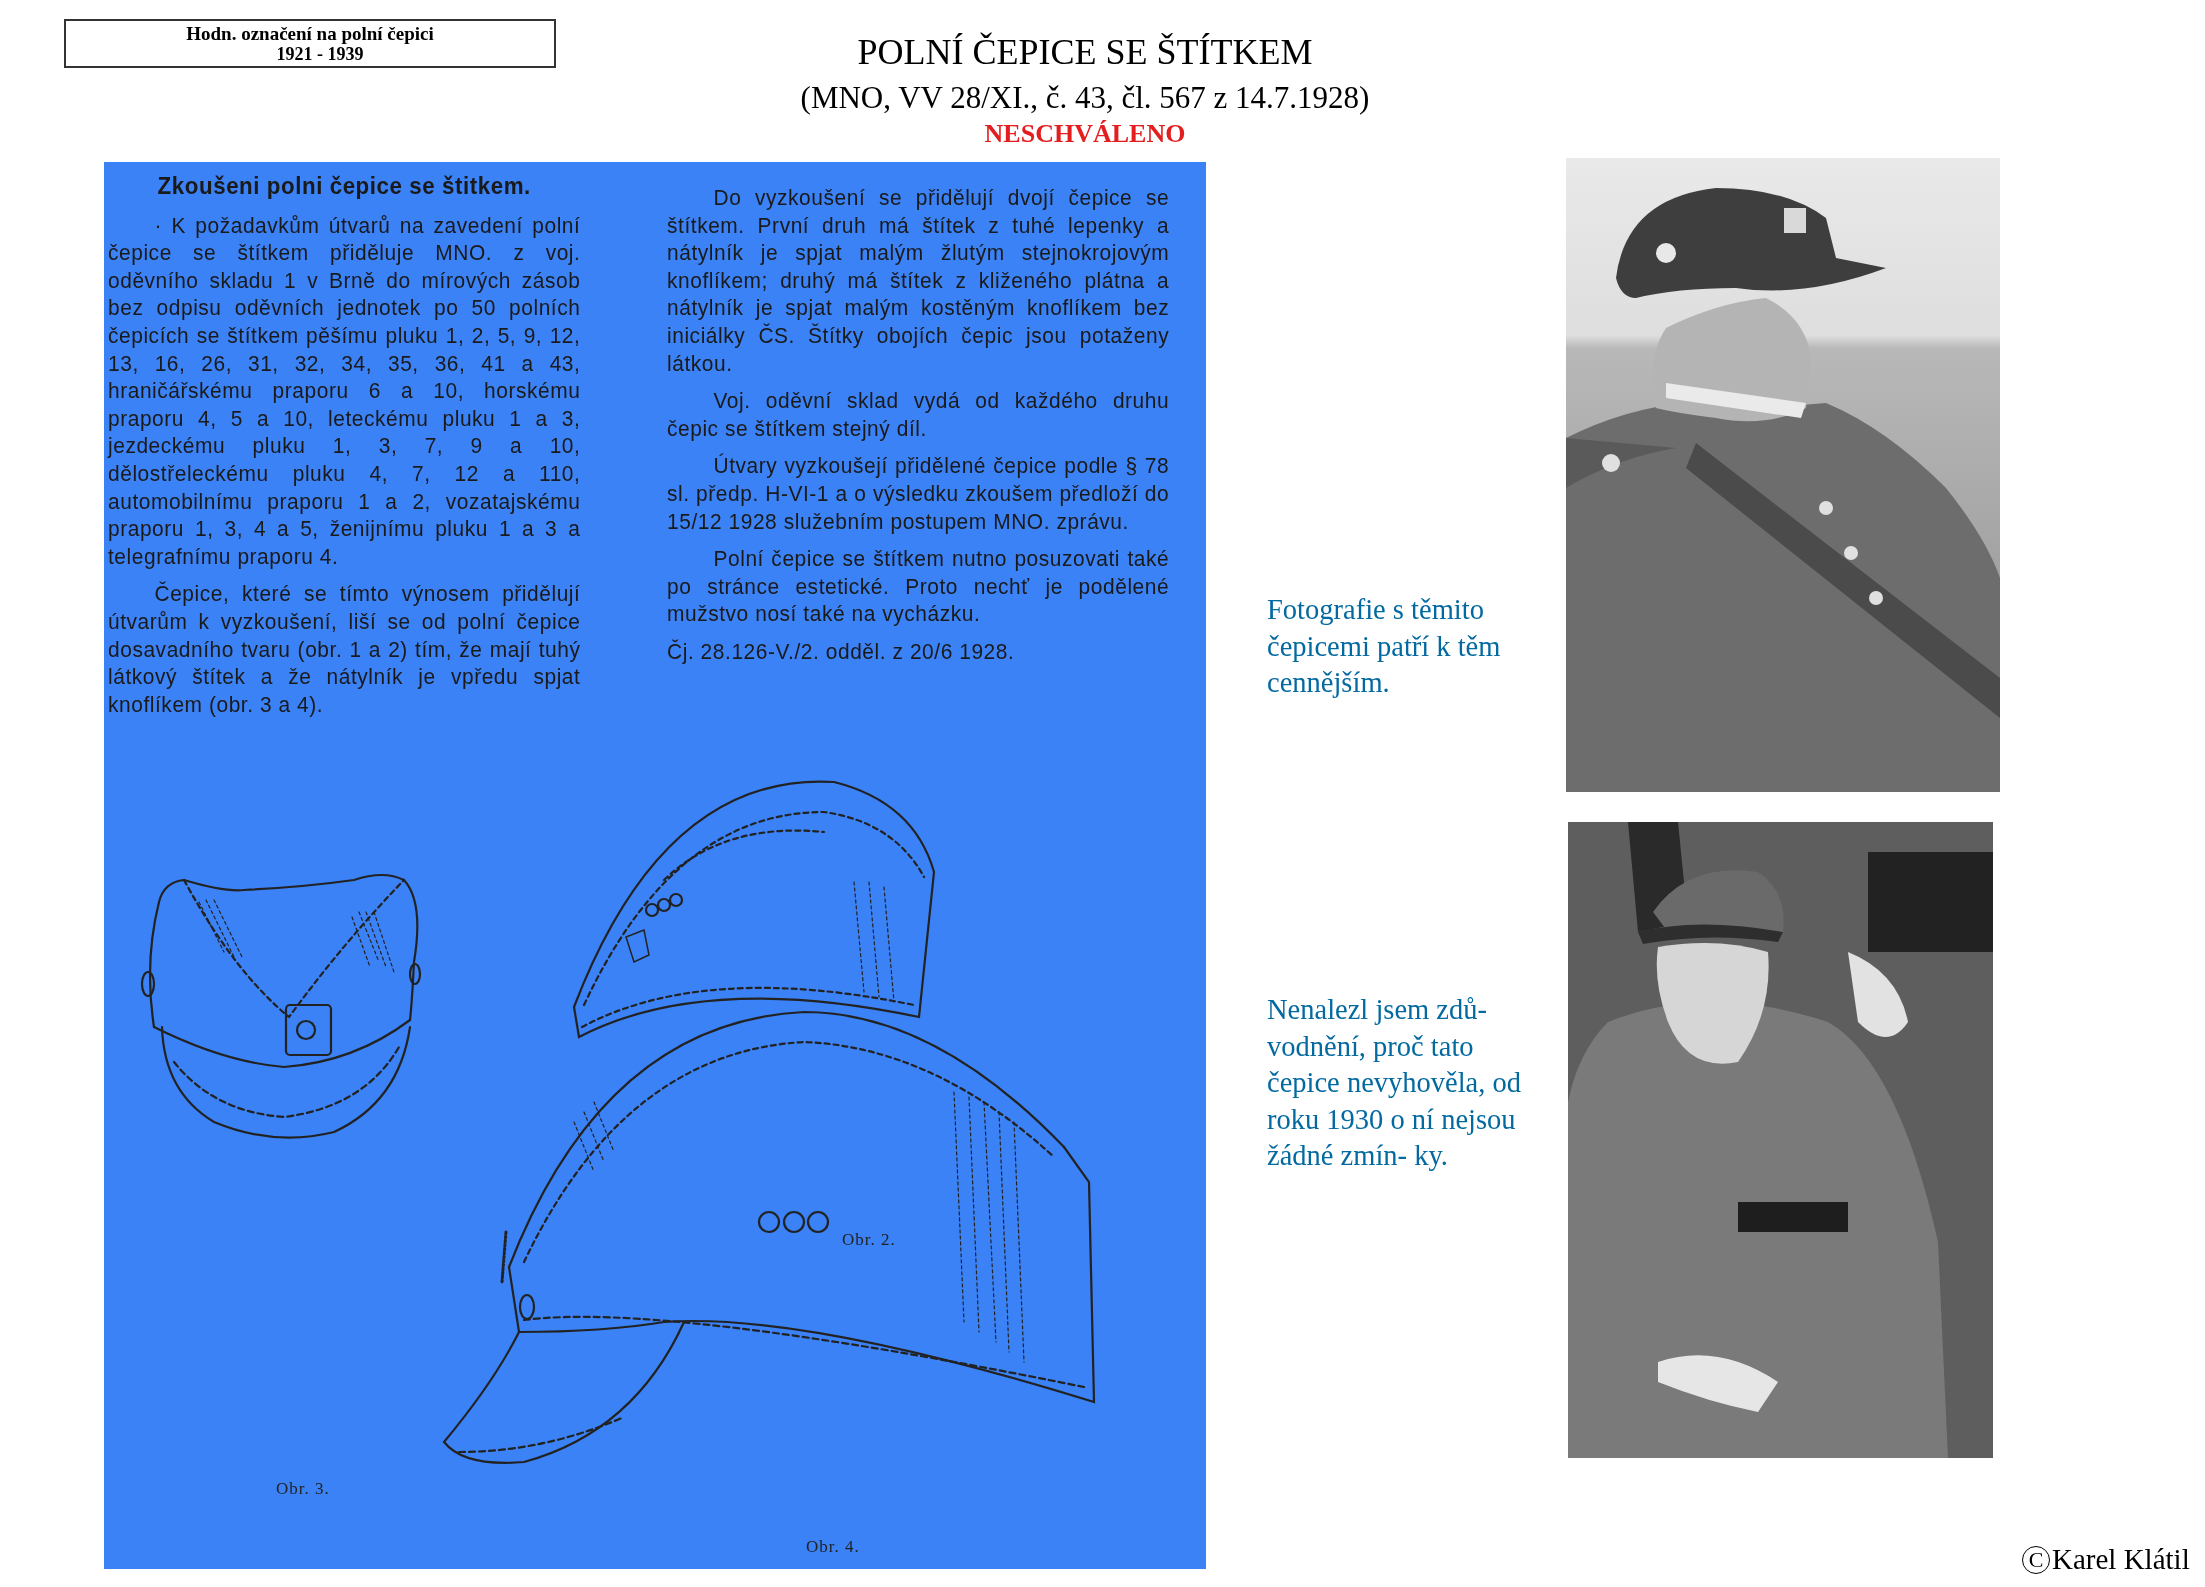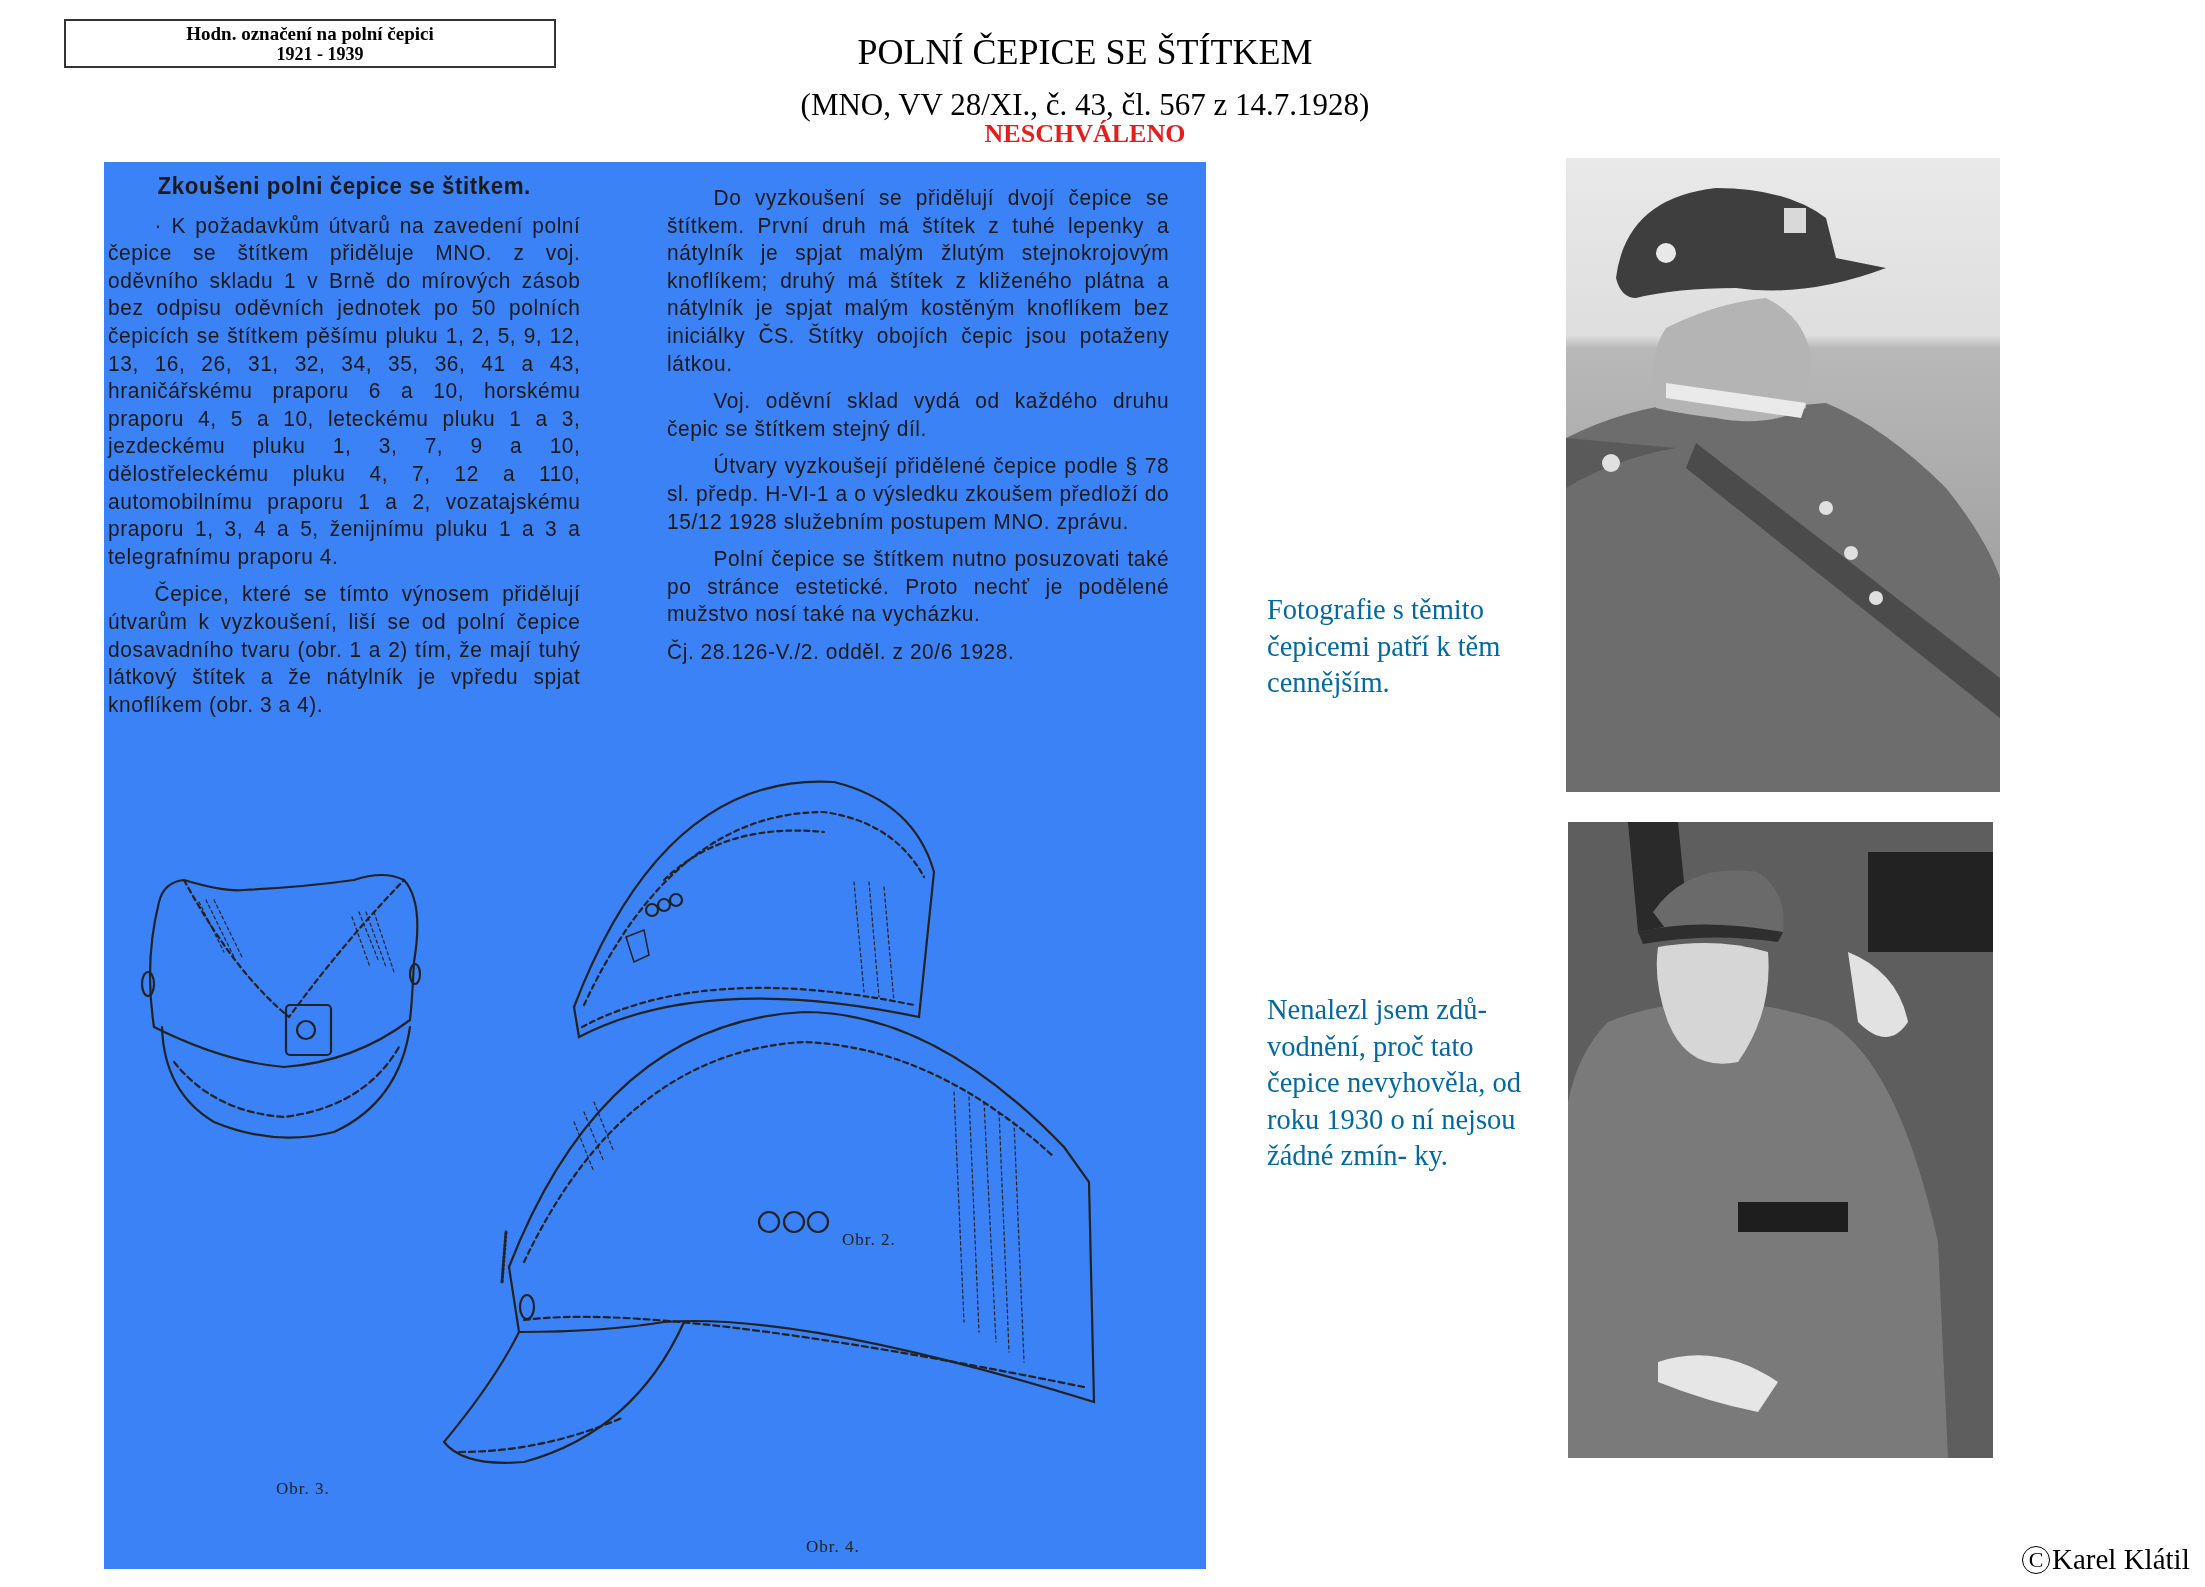--- a/index.html
+++ b/index.html
@@ -3,21 +3,21 @@
 <meta charset="utf-8">
 <style>
   html, body { margin:0; padding:0; background:#ffffff; }
   body { width:2205px; height:1587px; position:relative; overflow:hidden; font-family:"Liberation Serif", serif; color:#000; }
 
   .label-box { position:absolute; left:20px; top:19px; width:492px; height:49px; border:2px solid #333; box-sizing:border-box; text-align:center; font-weight:bold; font-size:19px; line-height:20px; padding-top:3px;margin-left:44px; }
   .label-box .l2 { font-size:18px;padding-left:20px; }
 
   .title { position:absolute; left:0; width:2170px; text-align:center; }
   .t1 { top:32px; font-size:36px; line-height:40px; }
-  .t2 { top:87px; font-size:31px; line-height:36px; }
+  .t2 { top:80px; font-size:31px; line-height:36px; }
   .t3 { top:117px; font-size:26px; line-height:34px; font-weight:bold; color:#e41e1e; }
 
   .scan { position:absolute; left:104px; top:162px; width:1102px; height:1407px; background:#3b82f6; }
   .col { position:absolute; font-family:"Liberation Sans", sans-serif; font-size:22.5px; line-height:27.6px; color:#1a1a1a; text-align:justify; letter-spacing:0.6px; transform:scaleX(0.93); transform-origin:left top; }
   .col p { margin:0 0 10px 0; text-indent:50px; }
   .col .head { text-align:center; text-indent:0; font-weight:bold; font-size:24px; margin-bottom:12px; }
   .col .ref { text-indent:0; }
   .colL { left:4px; top:10px; width:508px; }
   .colR { left:563px; top:22px; width:540px; }
 

